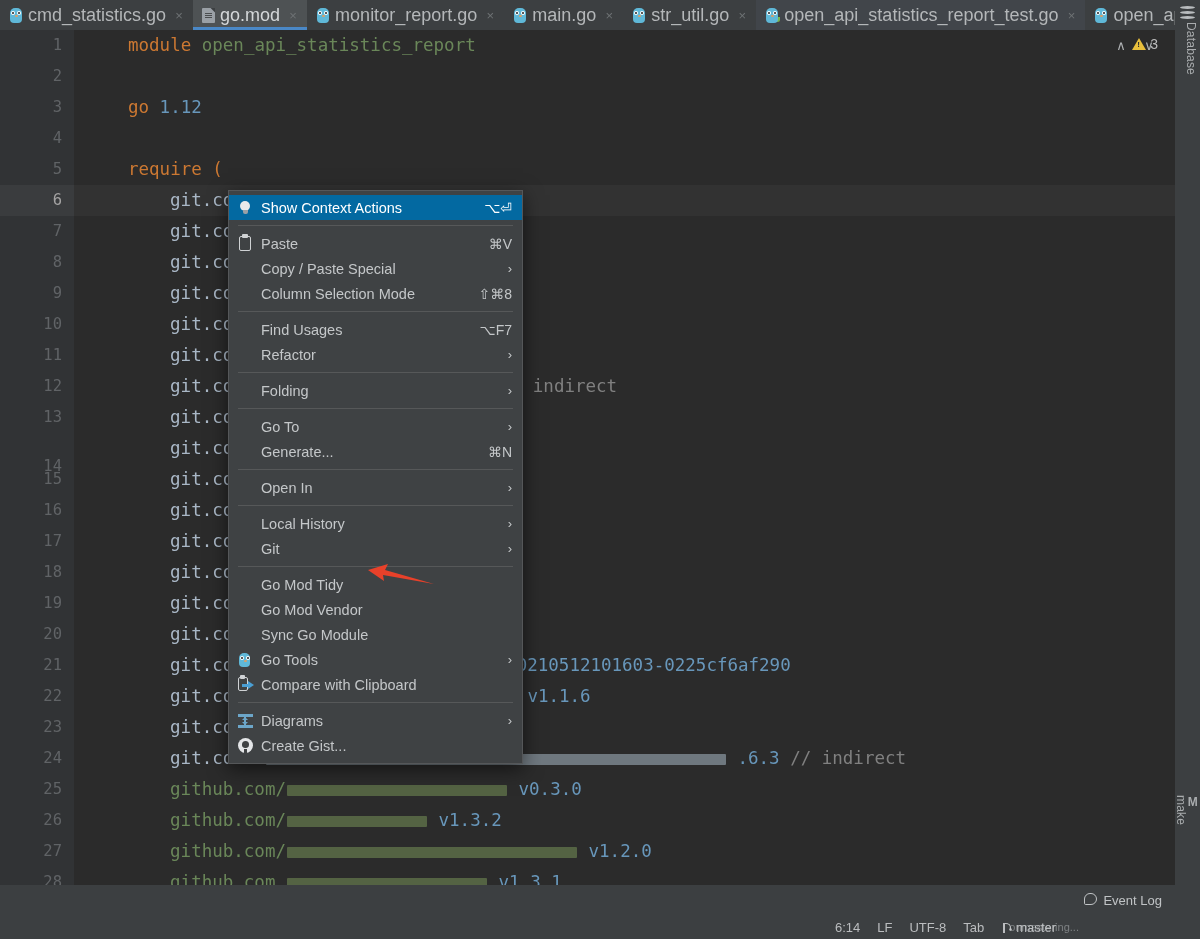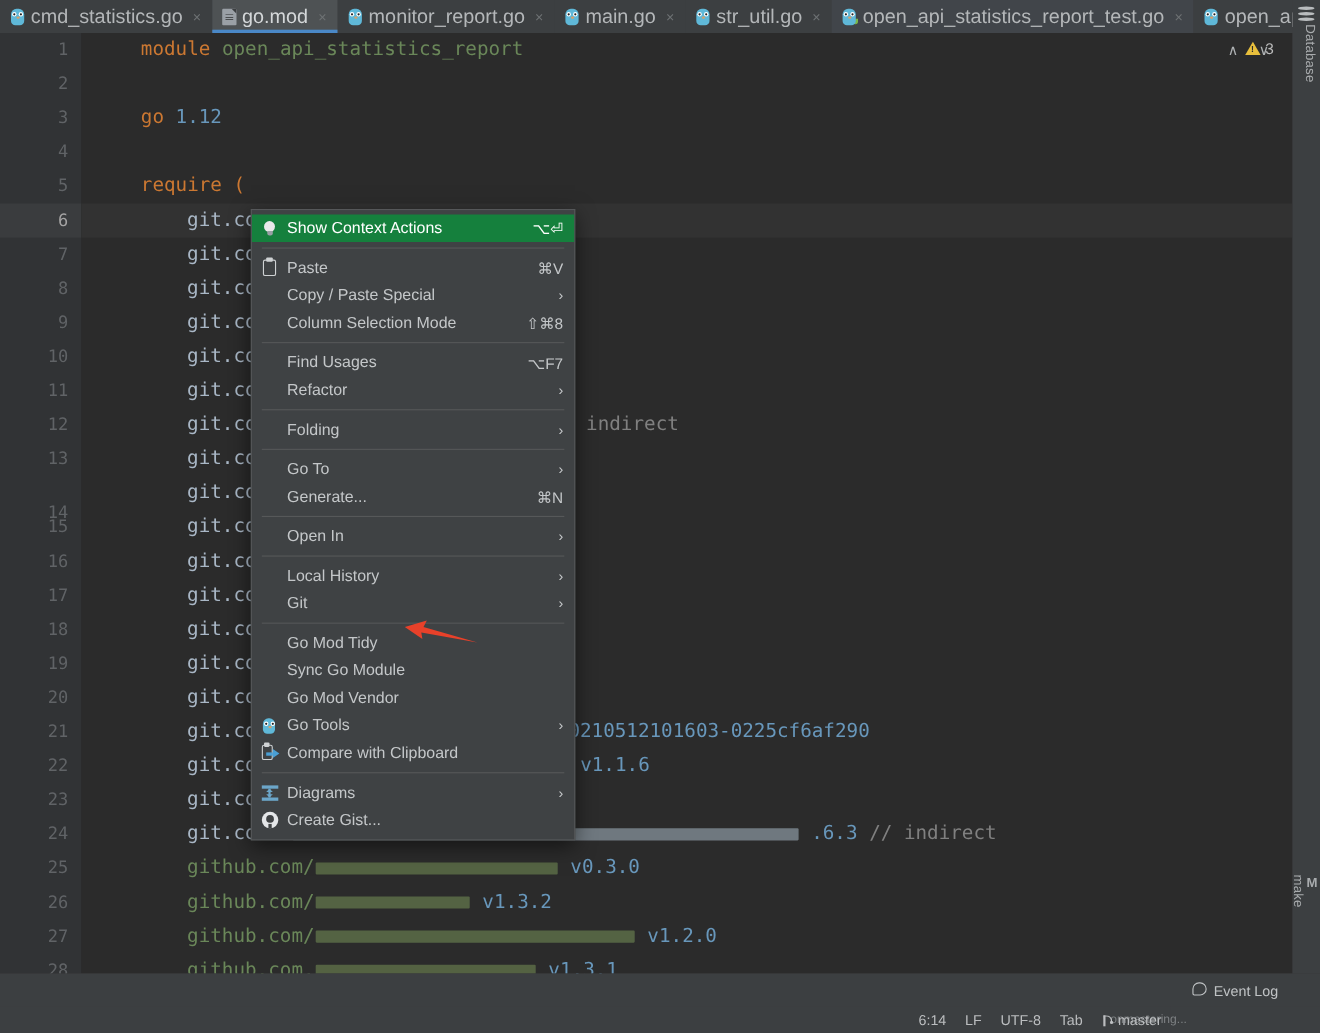--- a/index.html
+++ b/index.html
@@ -210,21 +210,21 @@
     position: absolute; left: 228px; top: 190px; width: 295px;
     background: #3f4244; border: 1px solid #555759;
     box-shadow: 0 5px 18px rgba(0,0,0,.55);
     padding: 4px 0 5px 0; z-index: 40;
   }
   .mi {
     position: relative; display: flex; align-items: center;
     height: 25px; padding: 0 10px 0 0; cursor: default;
     font-size: 14.5px; color: #c4c7c9;
   }
-  .mi.sel { background: #15803d; color: #ffffff; }
+  .mi.sel { background: #0369a1; color: #ffffff; }
   .mi-ico { width: 32px; flex: 0 0 32px; display: flex; align-items: center; justify-content: center; }
   .mi-label { flex: 1 1 auto; white-space: nowrap; }
   .mi-short { font-size: 14px; color: #c4c7c9; white-space: nowrap; padding-left: 10px; }
   .mi.sel .mi-short { color: #ffffff; }
   .mi-arrow { font-size: 13px; color: #c4c7c9; padding-left: 10px; }
   .msep { height: 1px; background: #565859; margin: 5px 9px 5px 9px; }
 
   
   .ico-bulb {
     width: 12px; height: 14px; position: relative;
@@ -572,25 +572,25 @@
         <span class="mi-label">Git</span>
         <span class="mi-arrow">›</span>
       </div>
       <div class="msep"></div>
       <div class="mi">
         <span class="mi-ico"></span>
         <span class="mi-label">Go Mod Tidy</span>
       </div>
       <div class="mi">
         <span class="mi-ico"></span>
+        <span class="mi-label">Go Mod Vendor</span>
+      </div>
+      <div class="mi">
+        <span class="mi-ico"></span>
         <span class="mi-label">Sync Go Module</span>
-      </div>
-      <div class="mi">
-        <span class="mi-ico"></span>
-        <span class="mi-label">Go Mod Vendor</span>
       </div>
       <div class="mi">
         <span class="mi-ico">
           <span class="ico-gopher ico-gopher-sm">
             <span class="body"></span>
             <span class="eye l"></span>
             <span class="eye r"></span>
             <span class="snout"></span>
           </span>
         </span>

